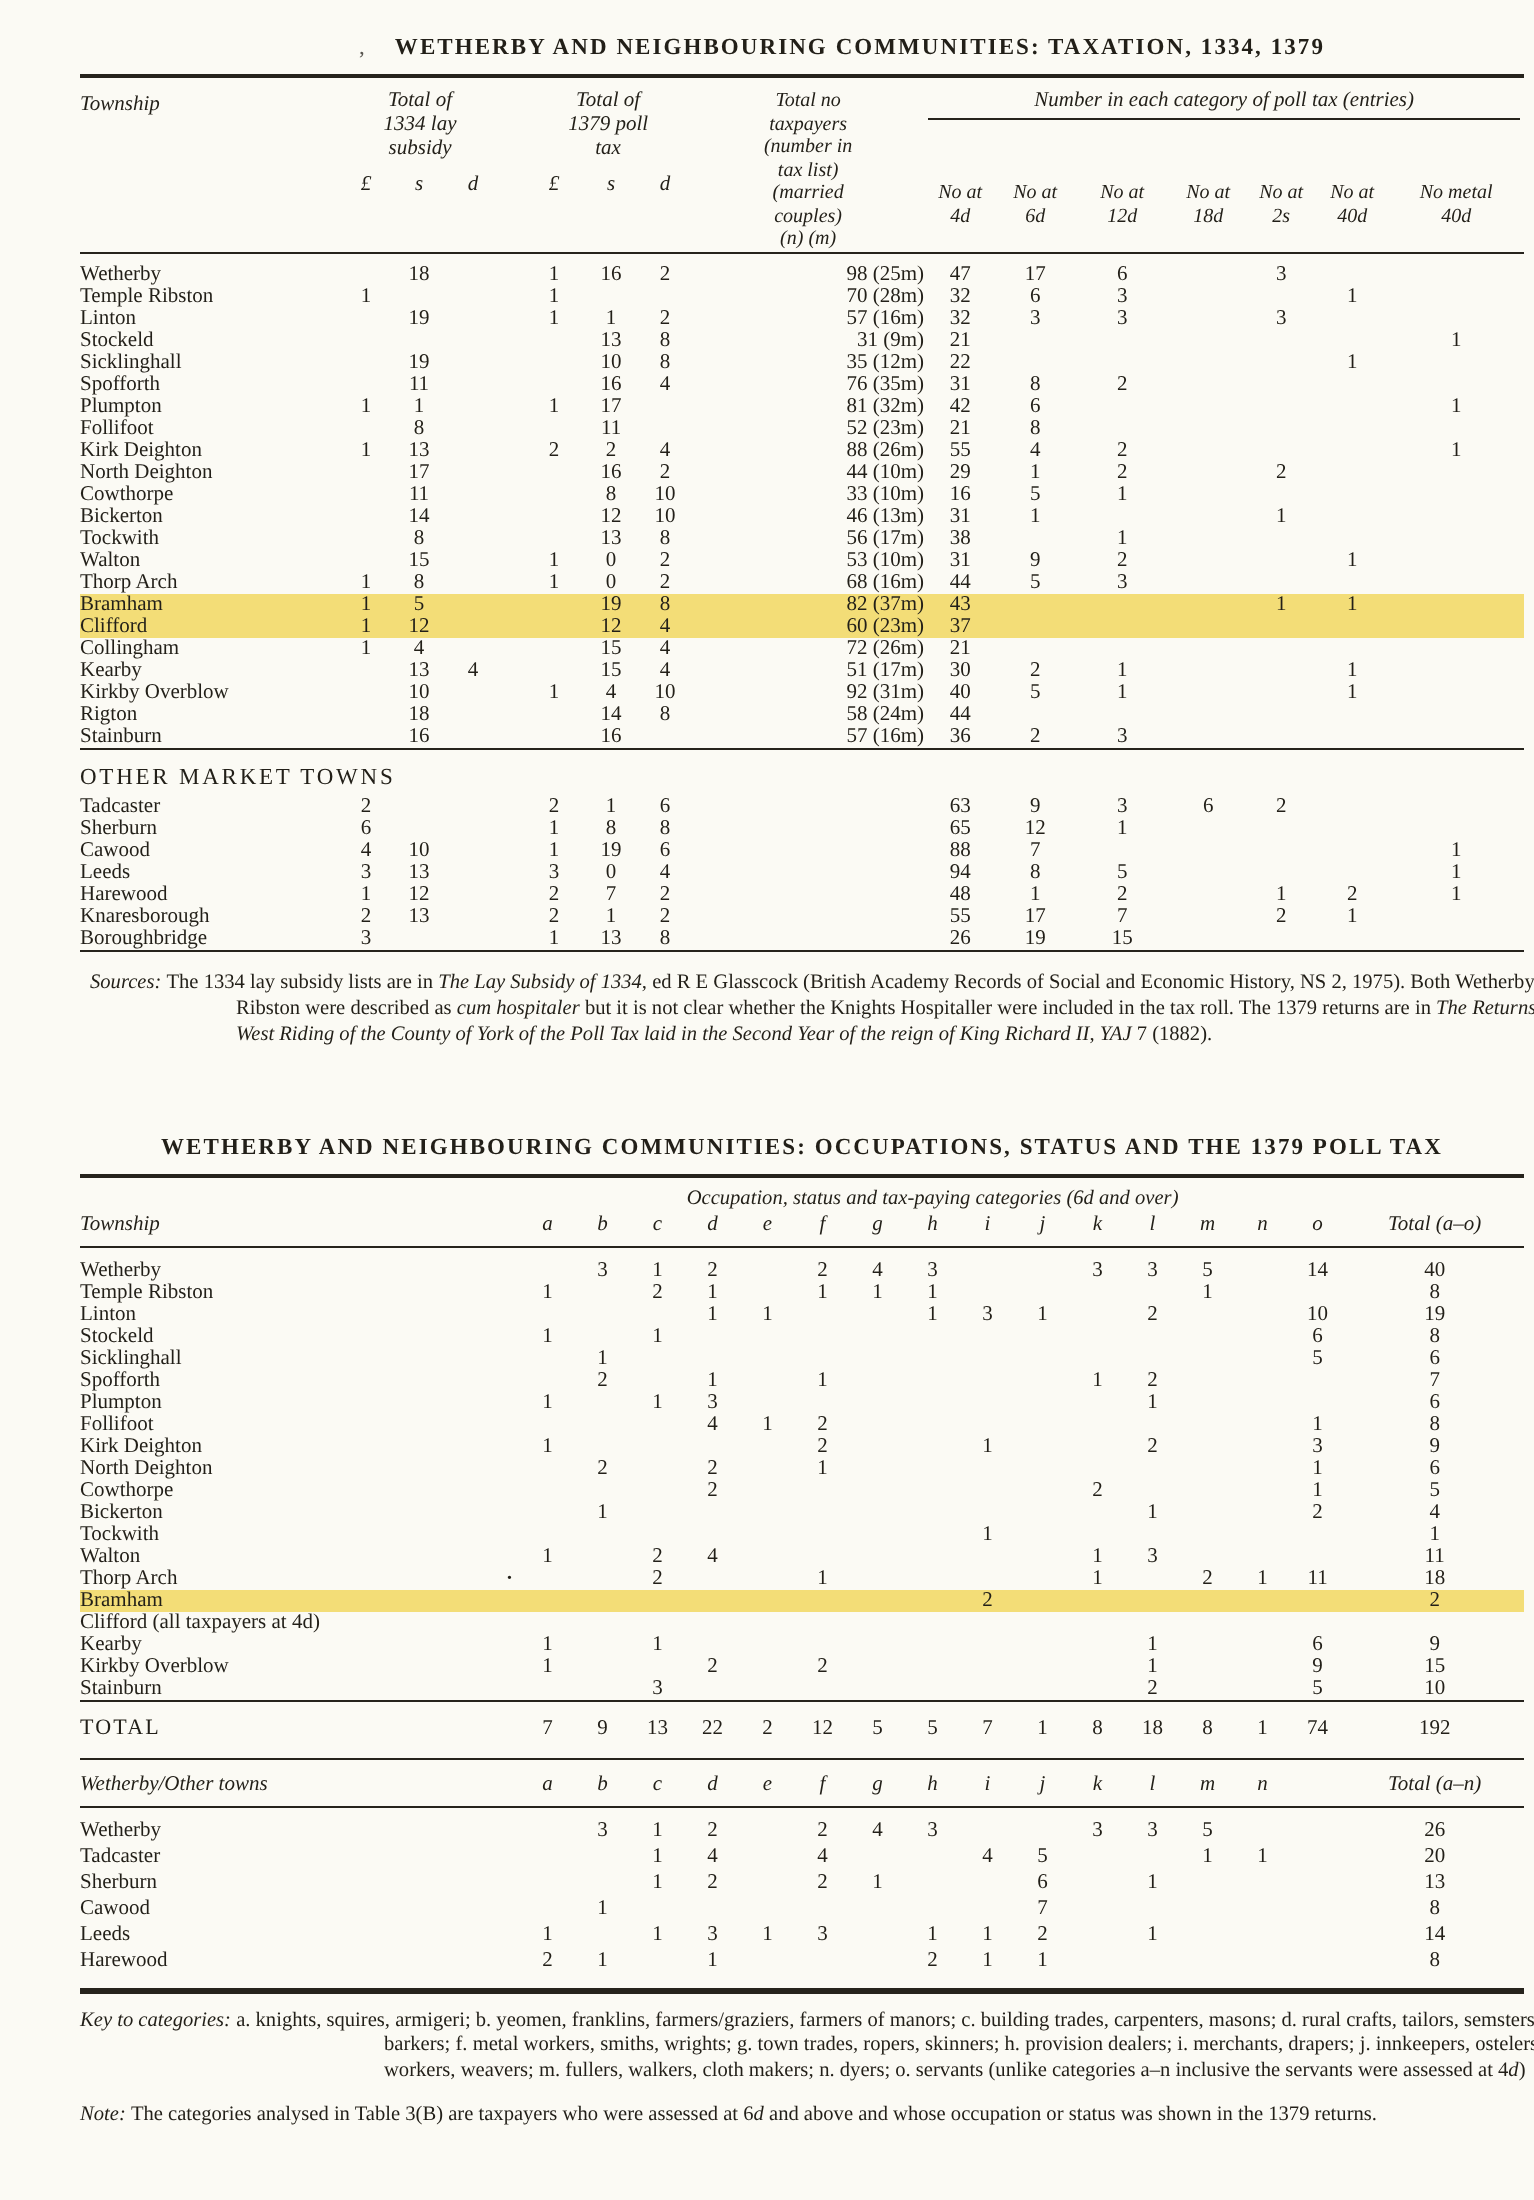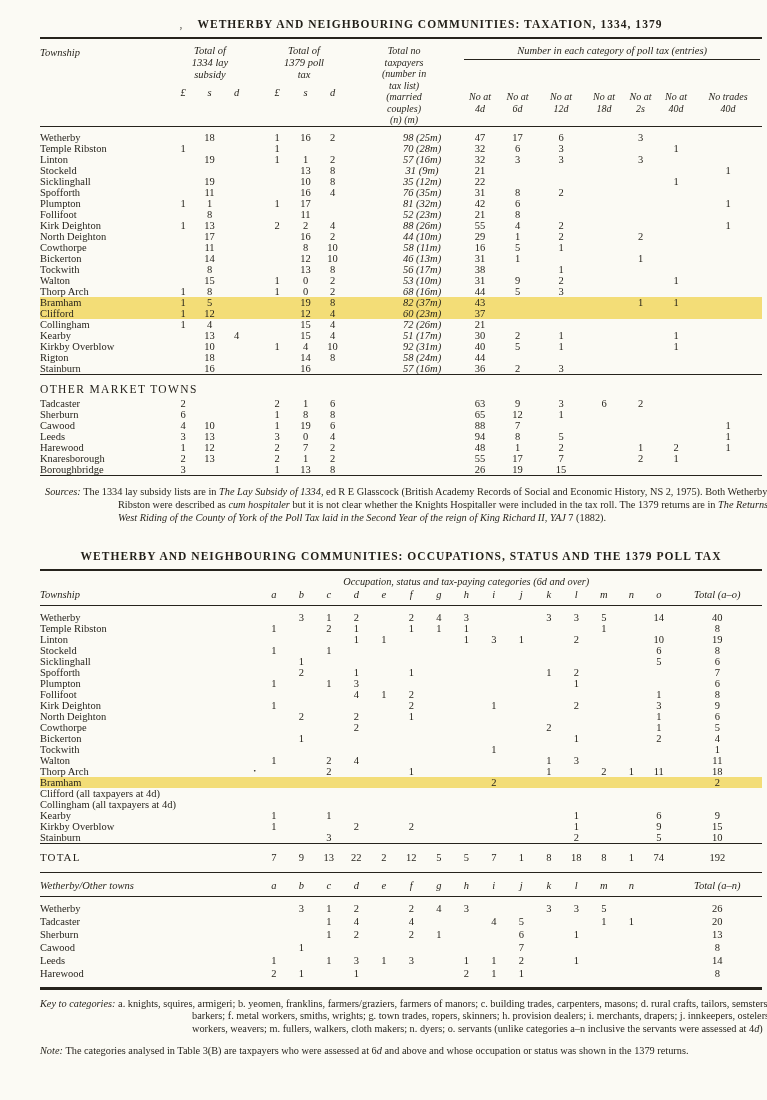--- a/index.html
+++ b/index.html
@@ -24,21 +24,21 @@
   .rule{height:2.4px;background:var(--rule);}
 
   table{border-collapse:collapse;table-layout:fixed;width:722px;}
   td{
     padding:0;font-size:10.5px;line-height:11px;height:11px;
     white-space:nowrap;overflow:visible;vertical-align:bottom;
   }
   .num{text-align:center;}
   .tname{text-align:left;}
   .gapc{}
-  .taxp{text-align:center;padding-left:36px;font-style:italic;}
+  .taxp{text-align:right;padding-left:36px;}
 
   
   .hrow1 td,.hrow2 td{font-style:italic;vertical-align:top;}
   .h-township{padding-top:8px;}
   .h-group{text-align:center;white-space:pre-line;line-height:12px;padding-top:6px;}
   .h-tax{text-align:center;white-space:pre-line;line-height:11.5px;padding-top:6px;font-size:10px;}
   .h-catgroup{vertical-align:top;padding-top:6px;}
   .catgroup-label{
     display:block;text-align:center;border-bottom:1.3px solid var(--rule);
     padding-bottom:3px;margin:0 2px;font-size:10.5px;
@@ -57,21 +57,21 @@
   .hl td{background:var(--hl);}
 
   .sources{
     margin:9px 0 0 5px;font-size:10.3px;line-height:13px;
     padding-left:73px;text-indent:-73px;width:700px;
   }
   .i{font-style:italic;}
   .b{font-weight:normal;}
 
   
-  .t2wrap{margin-top:26px;font-family:Liberation Serif, serif;}
+  .t2wrap{margin-top:44px;font-family:Liberation Serif, serif;}
   .grouprow td{font-style:italic;font-size:10.3px;text-align:center;height:13px;padding-top:3px;}
   .hital{font-style:italic;}
   #t2-letters td{border-bottom:1.4px solid var(--rule);padding-bottom:5px;padding-top:2px;}
   #t2-letters .tname{vertical-align:bottom;}
   .htot{text-align:center;}
   #t2-body tr:first-child td{padding-top:6px;}
   #t2-total td{
     border-top:1.4px solid var(--rule);border-bottom:1.4px solid var(--rule);
     padding:8px 0 9px 0;
   }
@@ -149,21 +149,21 @@
         <td class="h-cat hbb">No at
 6d</td>
         <td class="h-cat hbb">No at
 12d</td>
         <td class="h-cat hbb">No at
 18d</td>
         <td class="h-cat hbb">No at
 2s</td>
         <td class="h-cat hbb">No at
 40d</td>
-        <td class="h-cat hbb">No trades
+        <td class="h-cat hbb">No metal
 40d</td>
       </tr>
     </tbody>
     <tbody id="t1-body">
         <tr>
           <td class="tname">Wetherby</td>
           <td class="num"></td>
           <td class="num">18</td>
           <td class="num"></td>
           <td class="gapc"></td>
@@ -343,21 +343,21 @@
         </tr>
         <tr>
           <td class="tname">Cowthorpe</td>
           <td class="num"></td>
           <td class="num">11</td>
           <td class="num"></td>
           <td class="gapc"></td>
           <td class="num"></td>
           <td class="num">8</td>
           <td class="num">10</td>
-          <td class="taxp">58 (11m)</td>
+          <td class="taxp">33 (10m)</td>
           <td class="num">16</td>
           <td class="num">5</td>
           <td class="num">1</td>
           <td class="num"></td>
           <td class="num"></td>
           <td class="num"></td>
           <td class="num"></td>
         </tr>
         <tr>
           <td class="tname">Bickerton</td>
@@ -1063,39 +1063,20 @@
             <td class="num"></td>
             <td class="num"></td>
             <td class="num"></td>
             <td class="num"></td>
             <td class="num"></td>
             <td class="num"></td>
             <td class="num"></td>
             <td class="num"></td>
           </tr>
           <tr>
-            <td class="tname">Collingham (all taxpayers at 4d)</td>
-            <td class="num"></td>
-            <td class="num"></td>
-            <td class="num"></td>
-            <td class="num"></td>
-            <td class="num"></td>
-            <td class="num"></td>
-            <td class="num"></td>
-            <td class="num"></td>
-            <td class="num"></td>
-            <td class="num"></td>
-            <td class="num"></td>
-            <td class="num"></td>
-            <td class="num"></td>
-            <td class="num"></td>
-            <td class="num"></td>
-            <td class="num"></td>
-          </tr>
-          <tr>
             <td class="tname">Kearby</td>
             <td class="num">1</td>
             <td class="num"></td>
             <td class="num">1</td>
             <td class="num"></td>
             <td class="num"></td>
             <td class="num"></td>
             <td class="num"></td>
             <td class="num"></td>
             <td class="num"></td>

